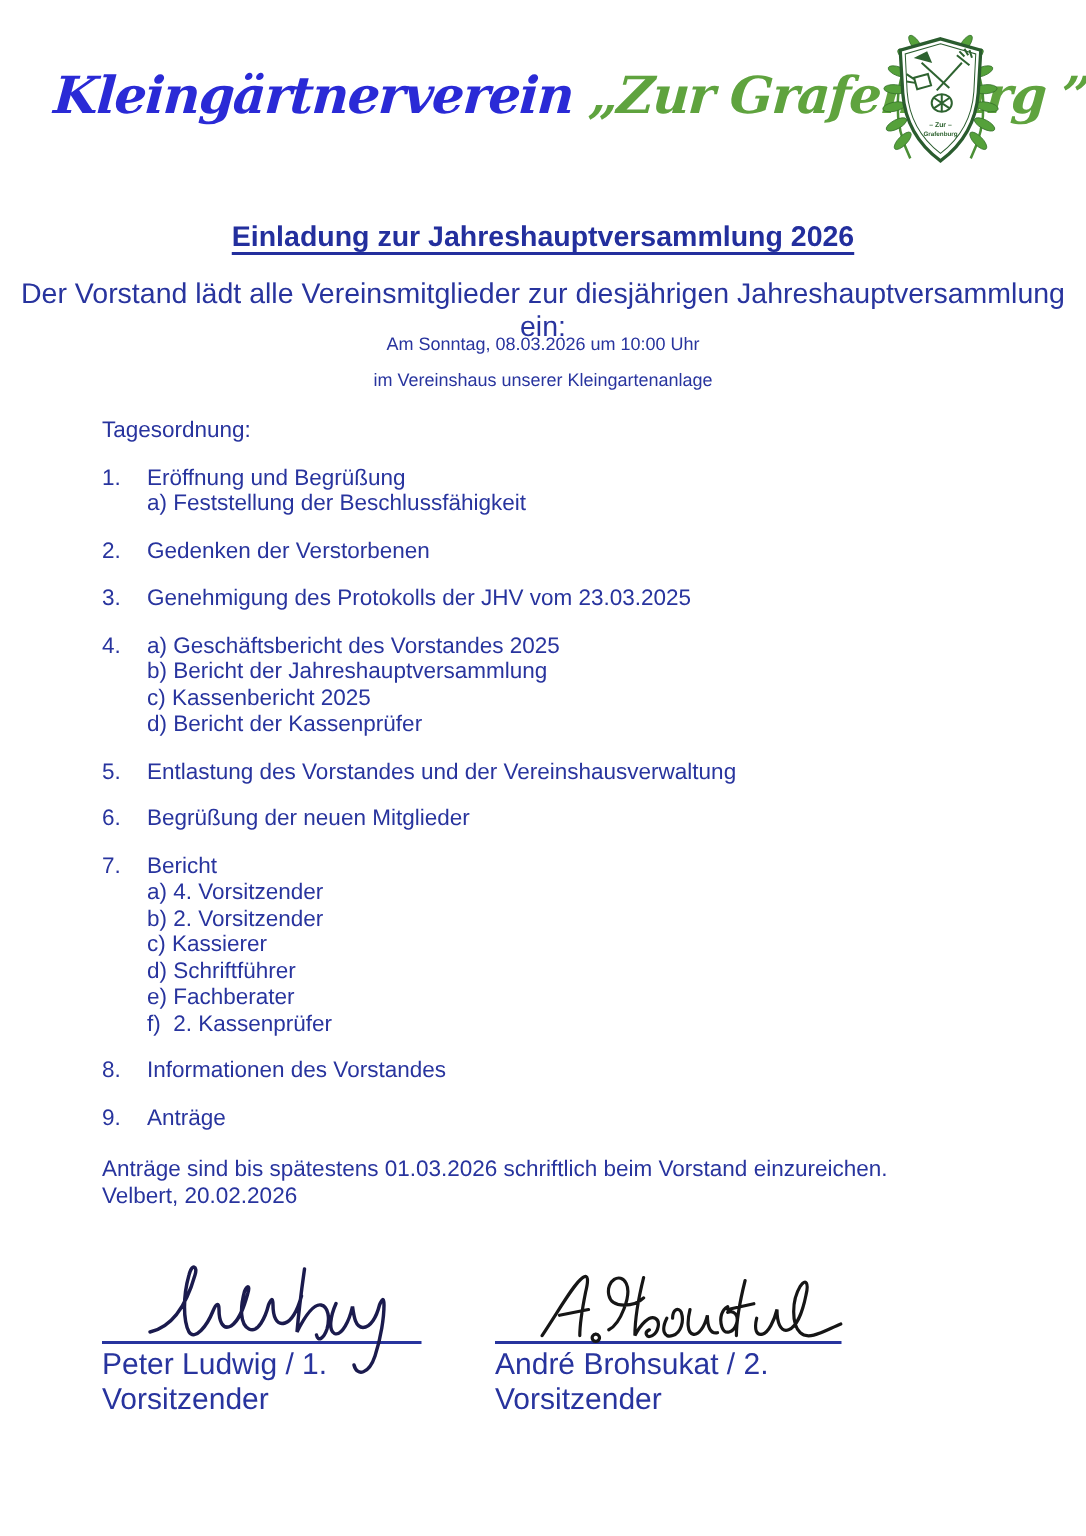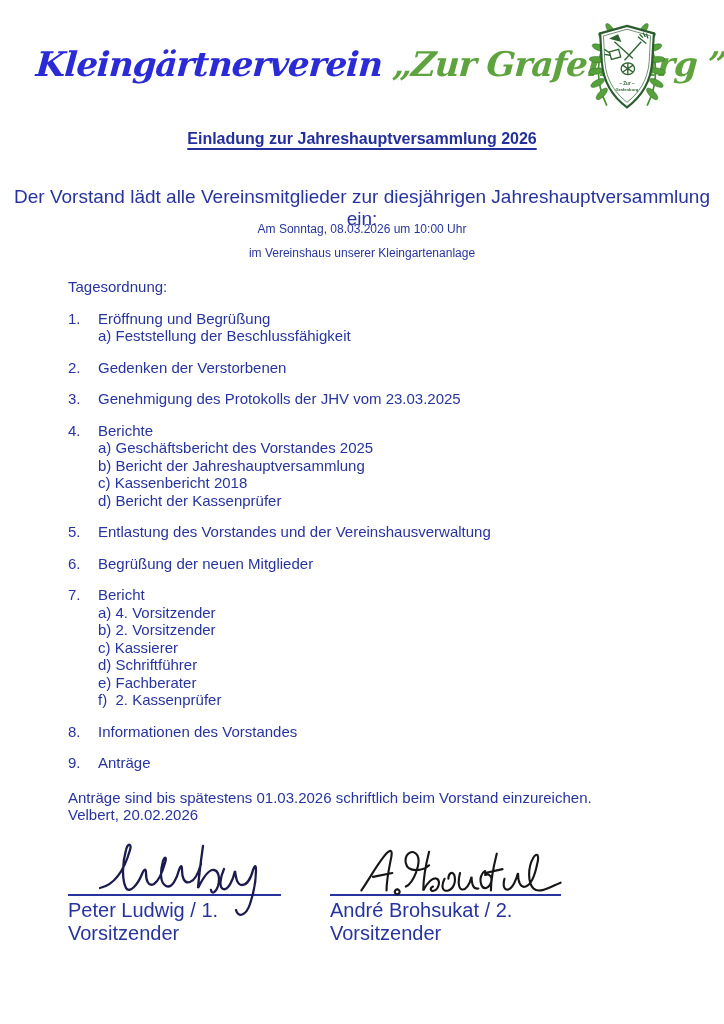--- a/index.html
+++ b/index.html
@@ -18,22 +18,22 @@
     font-style:italic;font-weight:bold;
     font-size:34px;letter-spacing:-1px;
     white-space:nowrap;
     transform:skewX(-4deg);
   }
   .brand .b1{color:#2A2AD6;}
   .brand .b2{color:#5FA33E;}
   .crest{position:absolute;left:588px;top:20px;width:78px;height:94px;}
   
   .title{
-    position:absolute;left:0;top:130px;width:100%;
-    text-align:center;font-size:16px;font-weight:bold;
+    position:absolute;left:0;top:148px;width:100%;
+    text-align:center;font-size:19px;font-weight:bold;
     text-decoration:underline;
     text-underline-offset:4px;
     text-decoration-thickness:2px;
     color:#232F9D;
   }
   .intro{
     position:absolute;left:0;top:186px;width:100%;
     text-align:center;font-size:19px;
   }
   .event{
@@ -135,24 +135,23 @@
     </div>
 
     <div class="item">
       <div class="num">3.</div>
       <div class="itext">Genehmigung des Protokolls der JHV vom 23.03.2025</div>
     </div>
 
     <div class="item">
       <div class="num">4.</div>
       <div class="itext">
-        <div>Berichte</div>
         <div class="sub-line">a) Geschäftsbericht des Vorstandes 2025</div>
         <div class="sub-line">b) Bericht der Jahreshauptversammlung</div>
-        <div class="sub-line">c) Kassenbericht 2018</div>
+        <div class="sub-line">c) Kassenbericht 2025</div>
         <div class="sub-line">d) Bericht der Kassenprüfer</div>
       </div>
     </div>
 
     <div class="item">
       <div class="num">5.</div>
       <div class="itext">Entlastung des Vorstandes und der Vereinshausverwaltung</div>
     </div>
 
     <div class="item">

